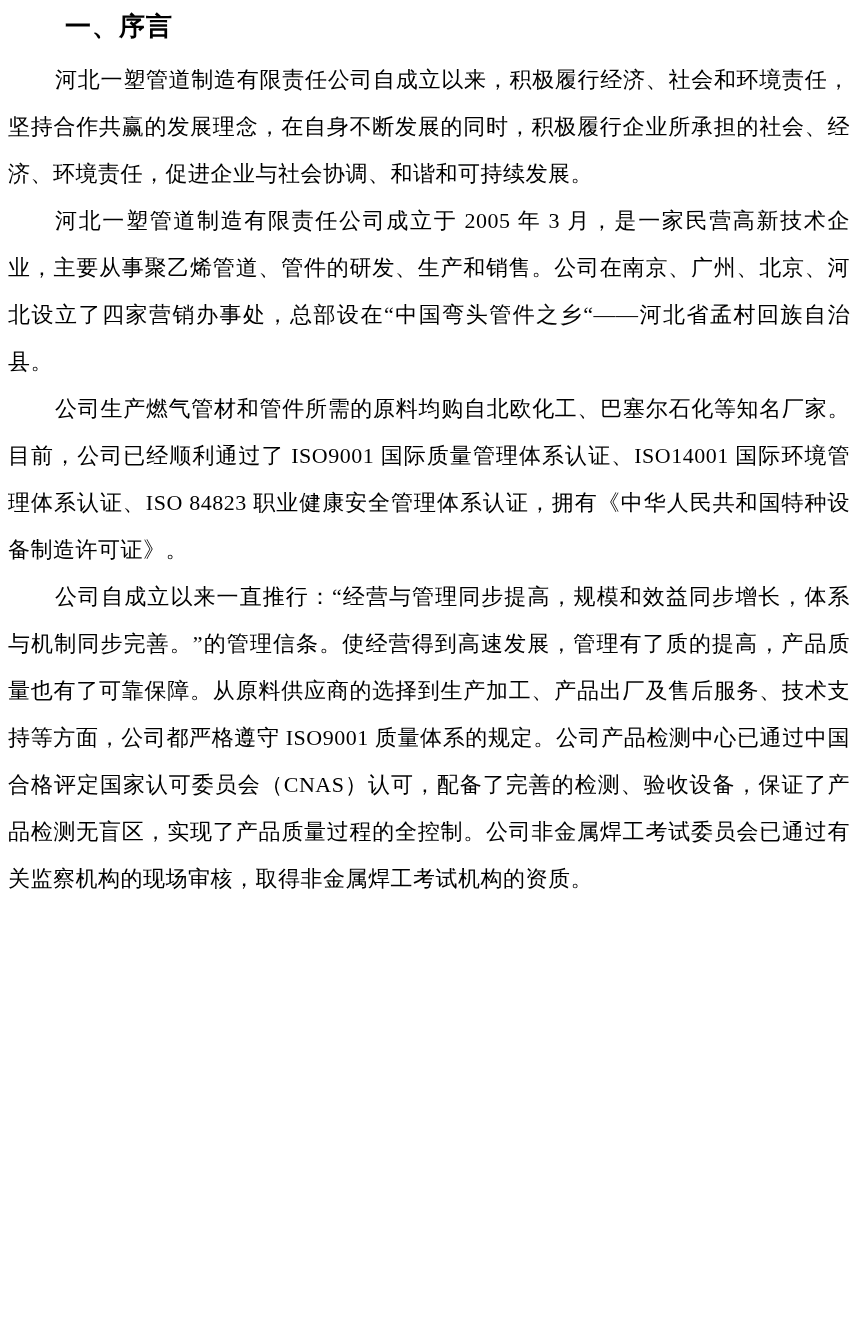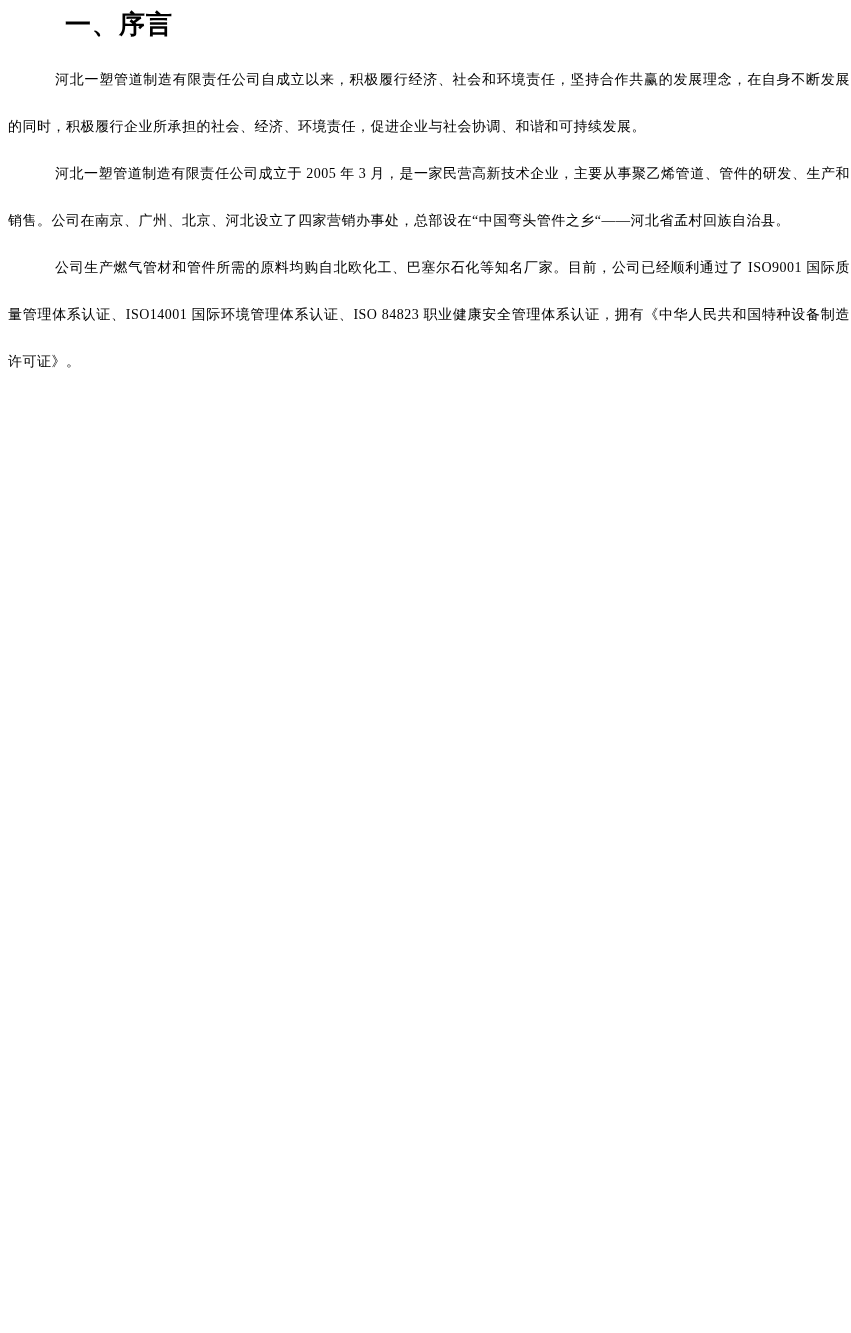--- a/index.html
+++ b/index.html
@@ -13,49 +13,50 @@
     overflow: hidden;
   }
   .doc {
     box-sizing: border-box;
     width: 851px;
     padding: 10px 1px 0 8px;
     color: #000000;
     font-family: "Liberation Serif", "DejaVu Serif", serif;
   }
   .heading {
-    font-family: Liberation Mono, monospace;
+    font-family: Liberation Serif, serif;
     font-weight: bold;
     font-size: 26px;
     line-height: 33px;
     letter-spacing: 1px;
     margin: 13px 0;
     padding-left: 57px;
   }
   .doc section:first-child .heading {
     margin-top: 0;
   }
   .para {
     margin: 0;
-    font-size: 14px;
+    font-size: 22px;
     line-height: 47px;
     text-align: justify;
     text-indent: 47px;
     letter-spacing: 0.5px;
     word-break: break-all;
   }
 </style>
 </head>
 <body>
 
 <main class="doc">
 
   <section>
     <h2 class="heading">一、序言</h2>
     <p class="para">河北一塑管道制造有限责任公司自成立以来，积极履行经济、社会和环境责任，坚持合作共赢的发展理念，在自身不断发展的同时，积极履行企业所承担的社会、经济、环境责任，促进企业与社会协调、和谐和可持续发展。</p>
   </section>
 
   <section>
     <p class="para">河北一塑管道制造有限责任公司成立于 2005 年 3 月，是一家民营高新技术企业，主要从事聚乙烯管道、管件的研发、生产和销售。公司在南京、广州、北京、河北设立了四家营销办事处，总部设在“中国弯头管件之乡“——河北省孟村回族自治县。</p>
     <p class="para">公司生产燃气管材和管件所需的原料均购自北欧化工、巴塞尔石化等知名厂家。目前，公司已经顺利通过了 ISO9001 国际质量管理体系认证、ISO14001 国际环境管理体系认证、ISO 84823 职业健康安全管理体系认证，拥有《中华人民共和国特种设备制造许可证》。</p>
+    <p class="para">公司自成立以来一直推行：“经营与管理同步提高，规模和效益同步增长，体系与机制同步完善。”的管理信条。使经营得到高速发展，管理有了质的提高，产品质量也有了可靠保障。从原料供应商的选择到生产加工、产品出厂及售后服务、技术支持等方面，公司都严格遵守 ISO9001 质量体系的规定。公司产品检测中心已通过中国合格评定国家认可委员会（CNAS）认可，配备了完善的检测、验收设备，保证了产品检测无盲区，实现了产品质量过程的全控制。公司非金属焊工考试委员会已通过有关监察机构的现场审核，取得非金属焊工考试机构的资质。</p>
   </section>
 
 </main>
 
 </body></html>

